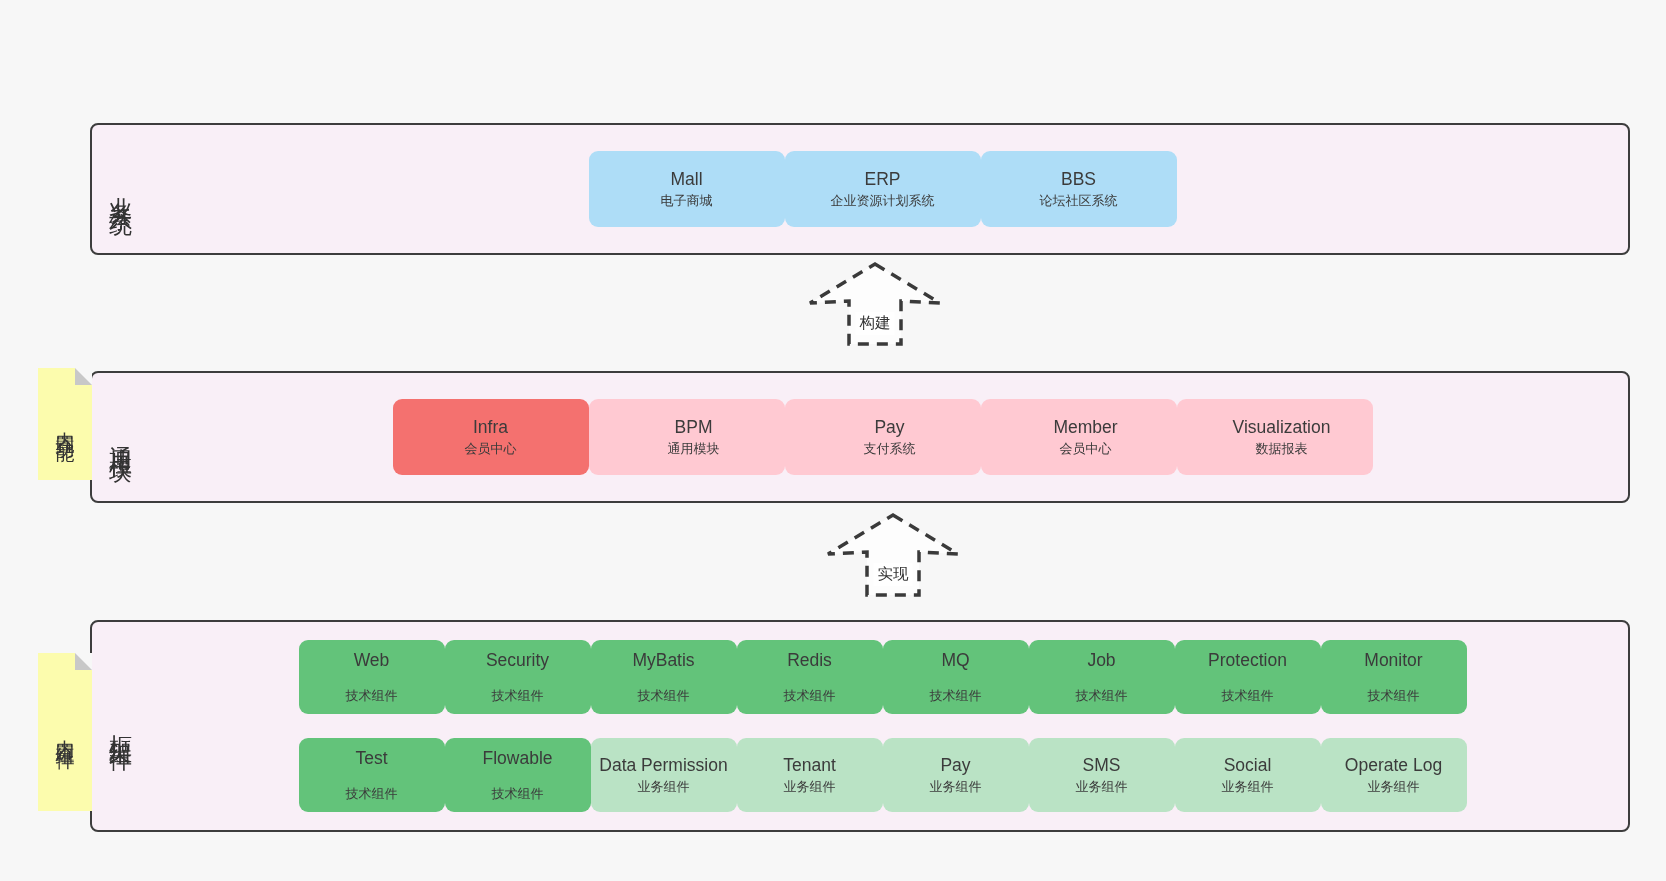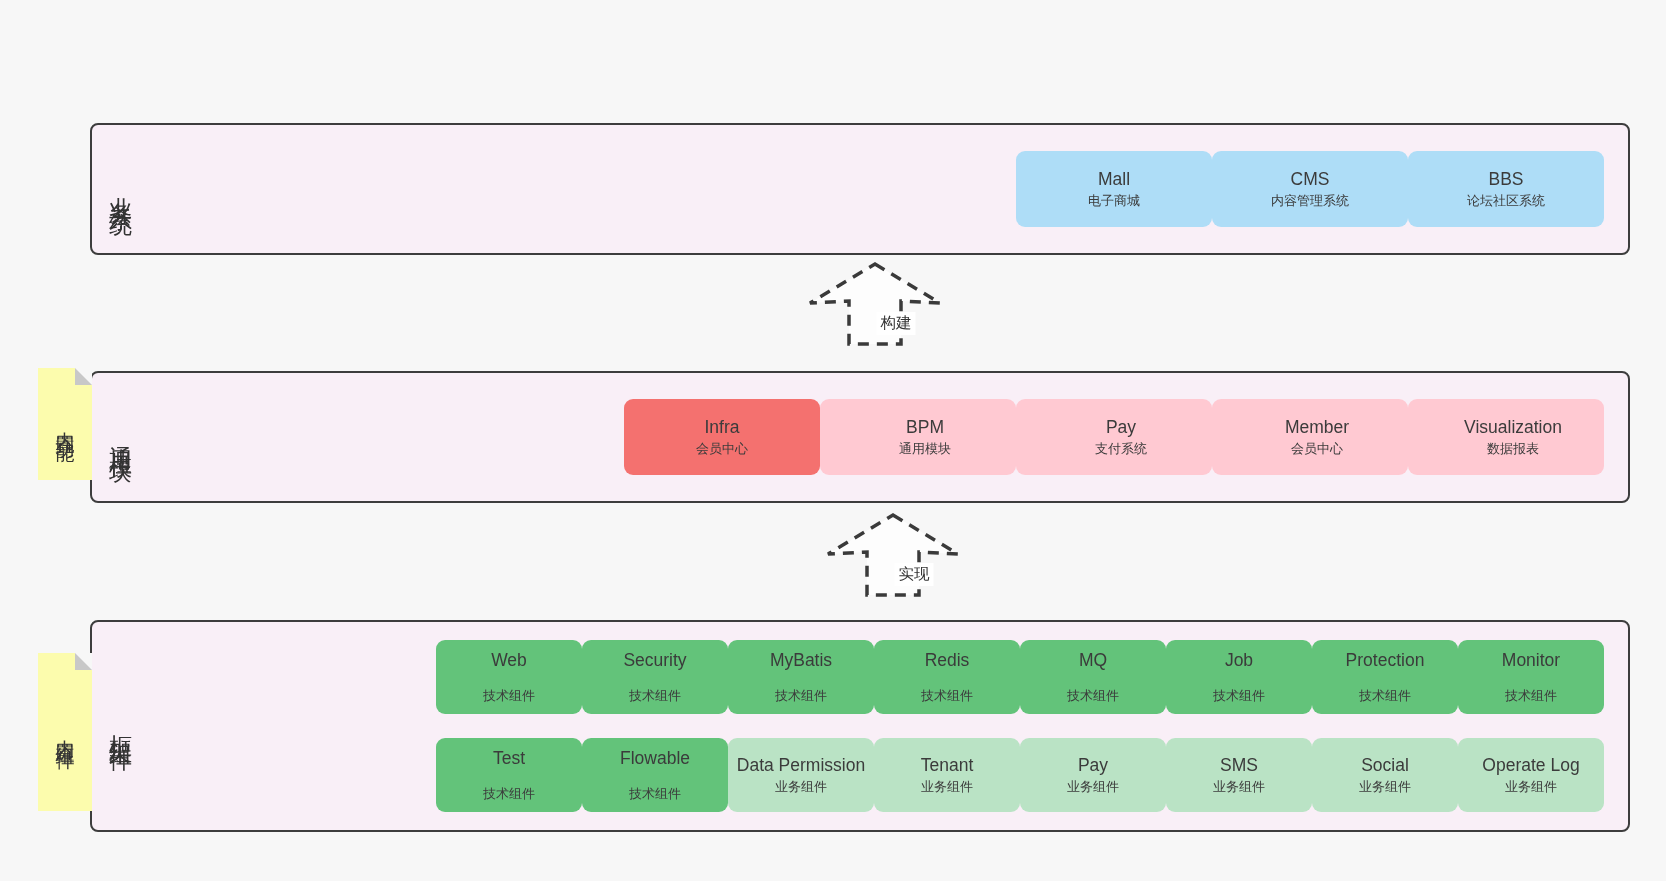--- a/index.html
+++ b/index.html
@@ -36,21 +36,21 @@
   .boxes-area{
     flex:1;
     display:flex;
     flex-direction:column;
     justify-content:center;
     gap:24px;
     padding:0 24px 0 18px;
   }
   .box-row{
     display:flex;
-    justify-content:flex-end;
+    justify-content:center;
     align-items:center;
   }
   .box{
     box-sizing:border-box;
     border-radius:9px;
     display:flex;
     flex-direction:column;
     align-items:center;
     justify-content:center;
     text-align:center;
@@ -98,39 +98,38 @@
   .arrow svg{display:block;}
   .arrow-label{
     position:absolute;
     left:50%;top:52px;
     transform:translateX(-50%);
     background:#ffffff;
     padding:1px 4px;
     font-size:15.5px;
     color:#333;
     white-space:nowrap;
-    margin-left:21px;
   }
 </style>
 </head>
 <body>
 
 <div id="stage">
 
   <div class="section" style="left:90px;top:123px;width:1540px;height:132px;">
     <div class="section-label">业务系统</div>
     <div class="boxes-area">
       <div class="box-row">
         <div class="box wide blue">
           <span class="title">Mall</span>
           <span class="sub">电子商城</span>
         </div>
         <div class="box wide blue">
-          <span class="title">CMS</span>
-          <span class="sub">内容管理系统</span>
+          <span class="title">ERP</span>
+          <span class="sub">企业资源计划系统</span>
         </div>
         <div class="box wide blue">
           <span class="title">BBS</span>
           <span class="sub">论坛社区系统</span>
         </div>
       </div>
     </div>
   </div>
 
   <div class="arrow" style="left:804px;top:260px;">

